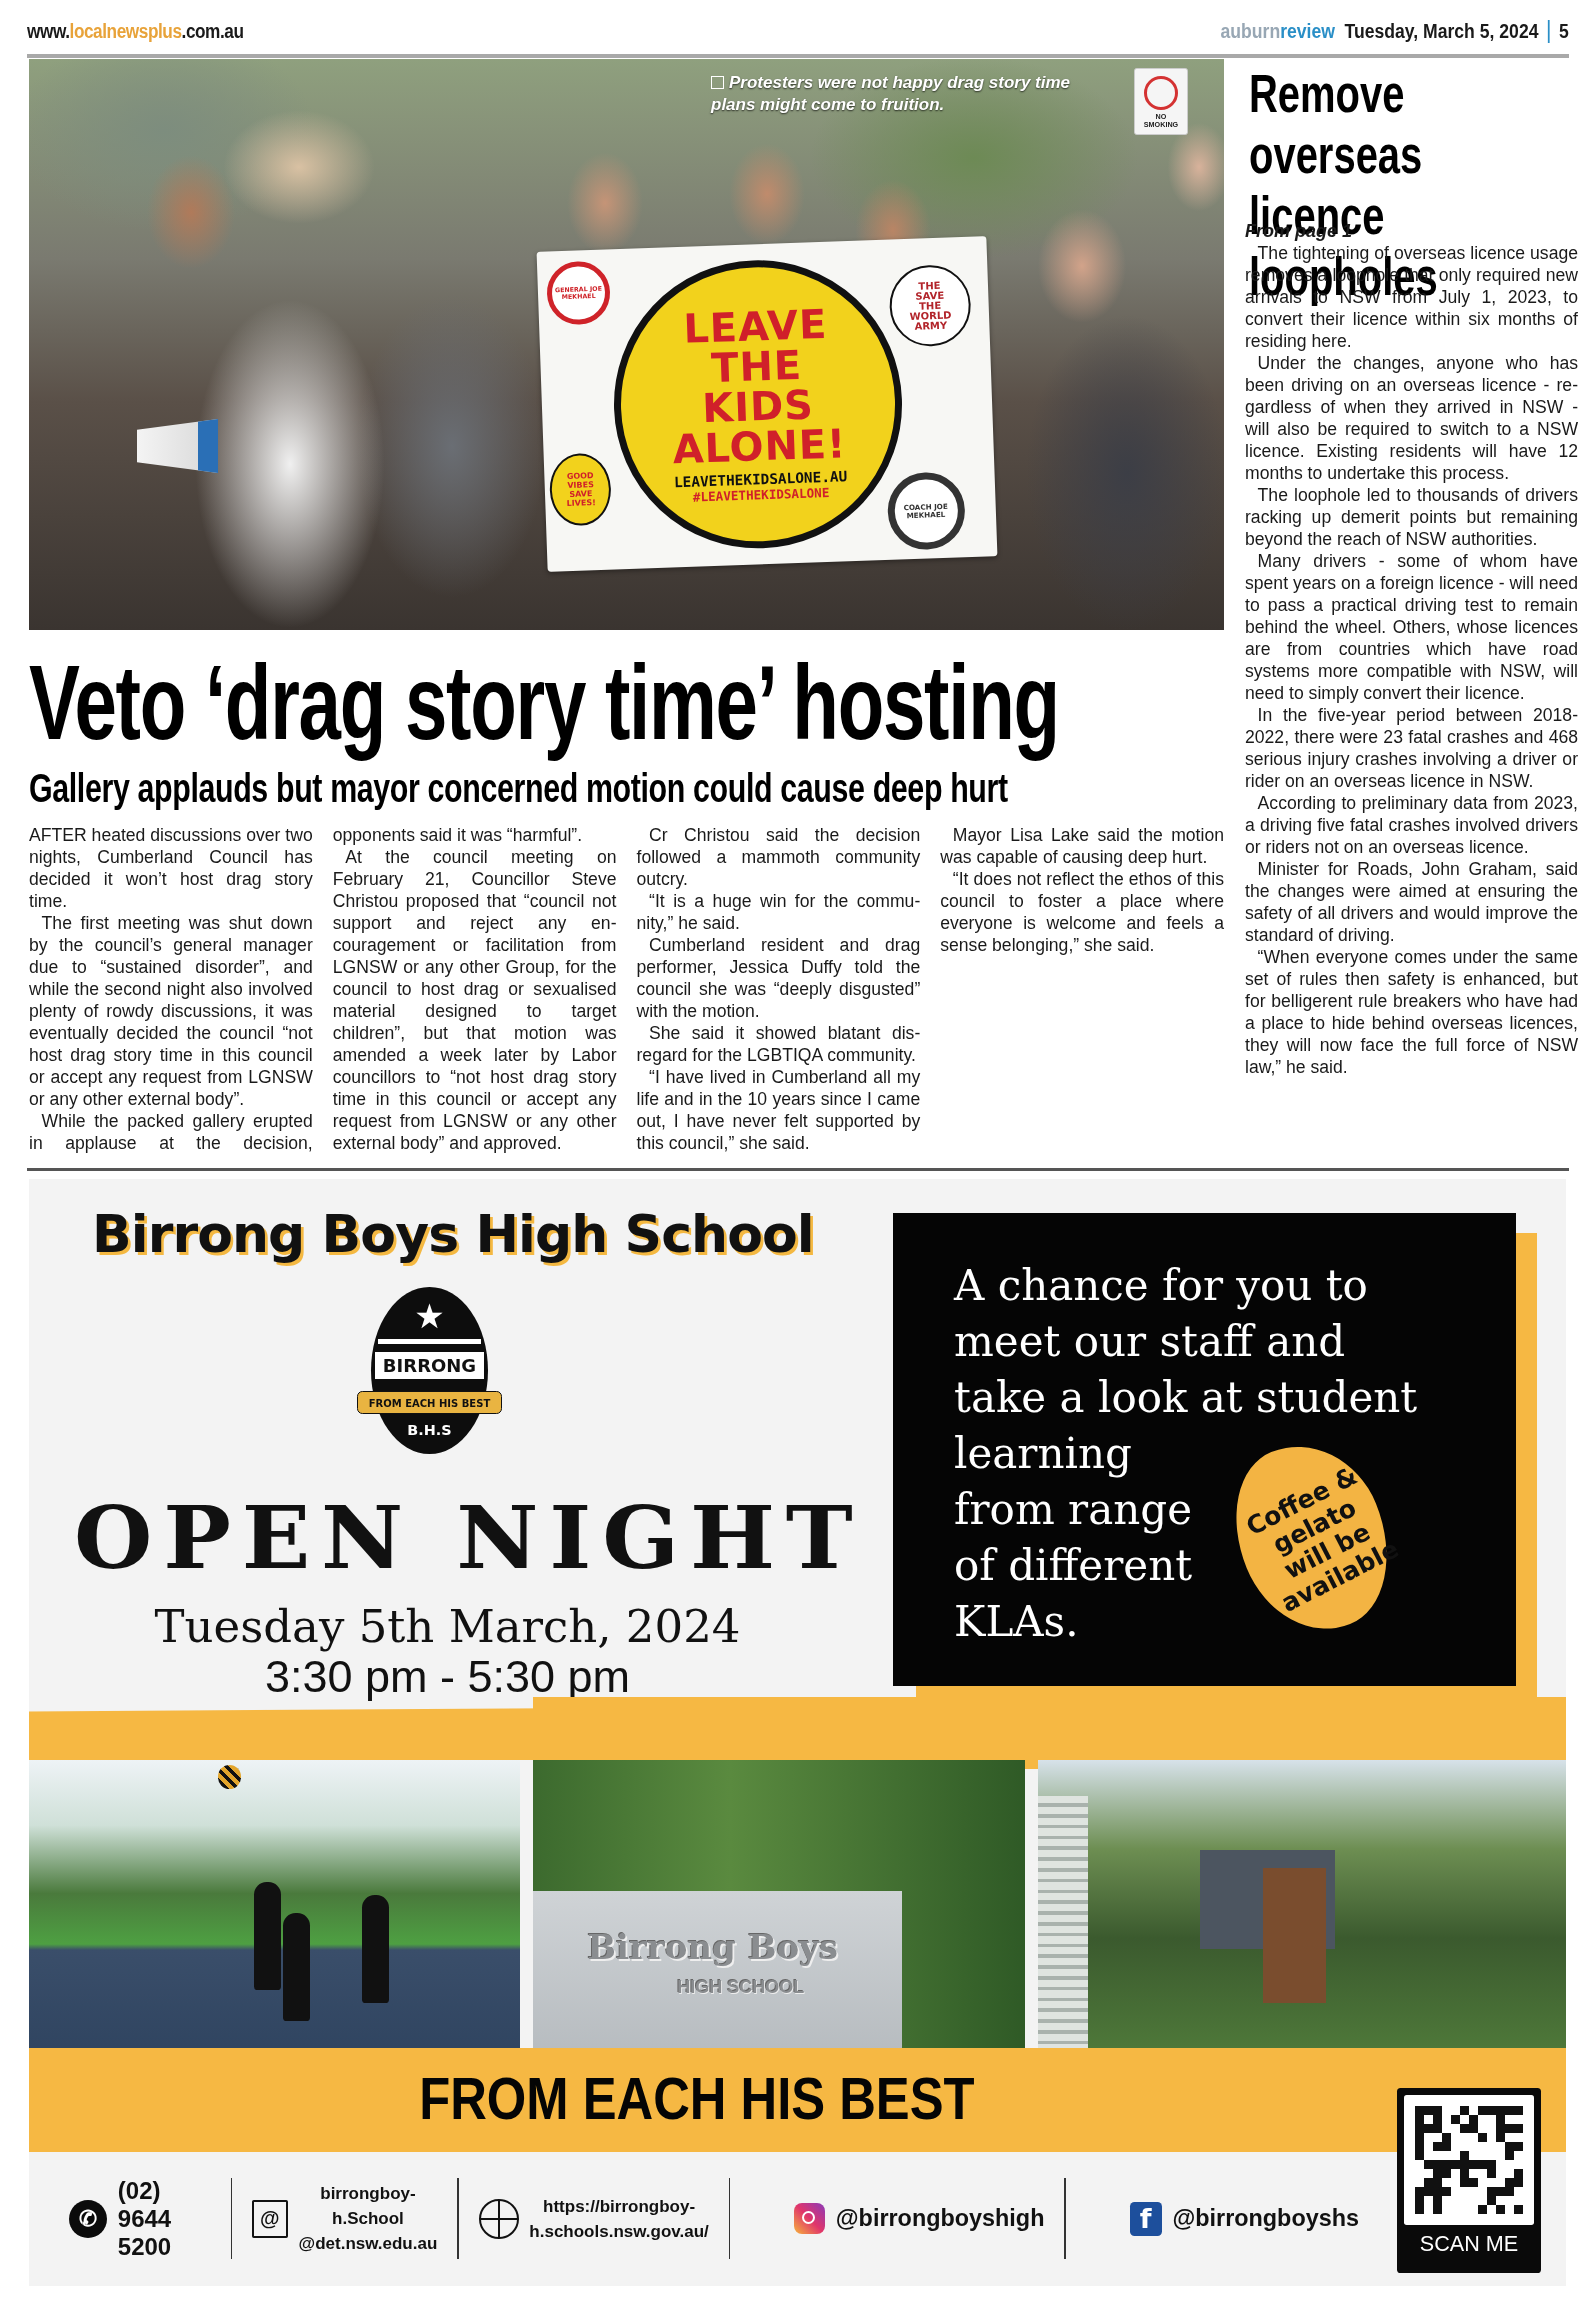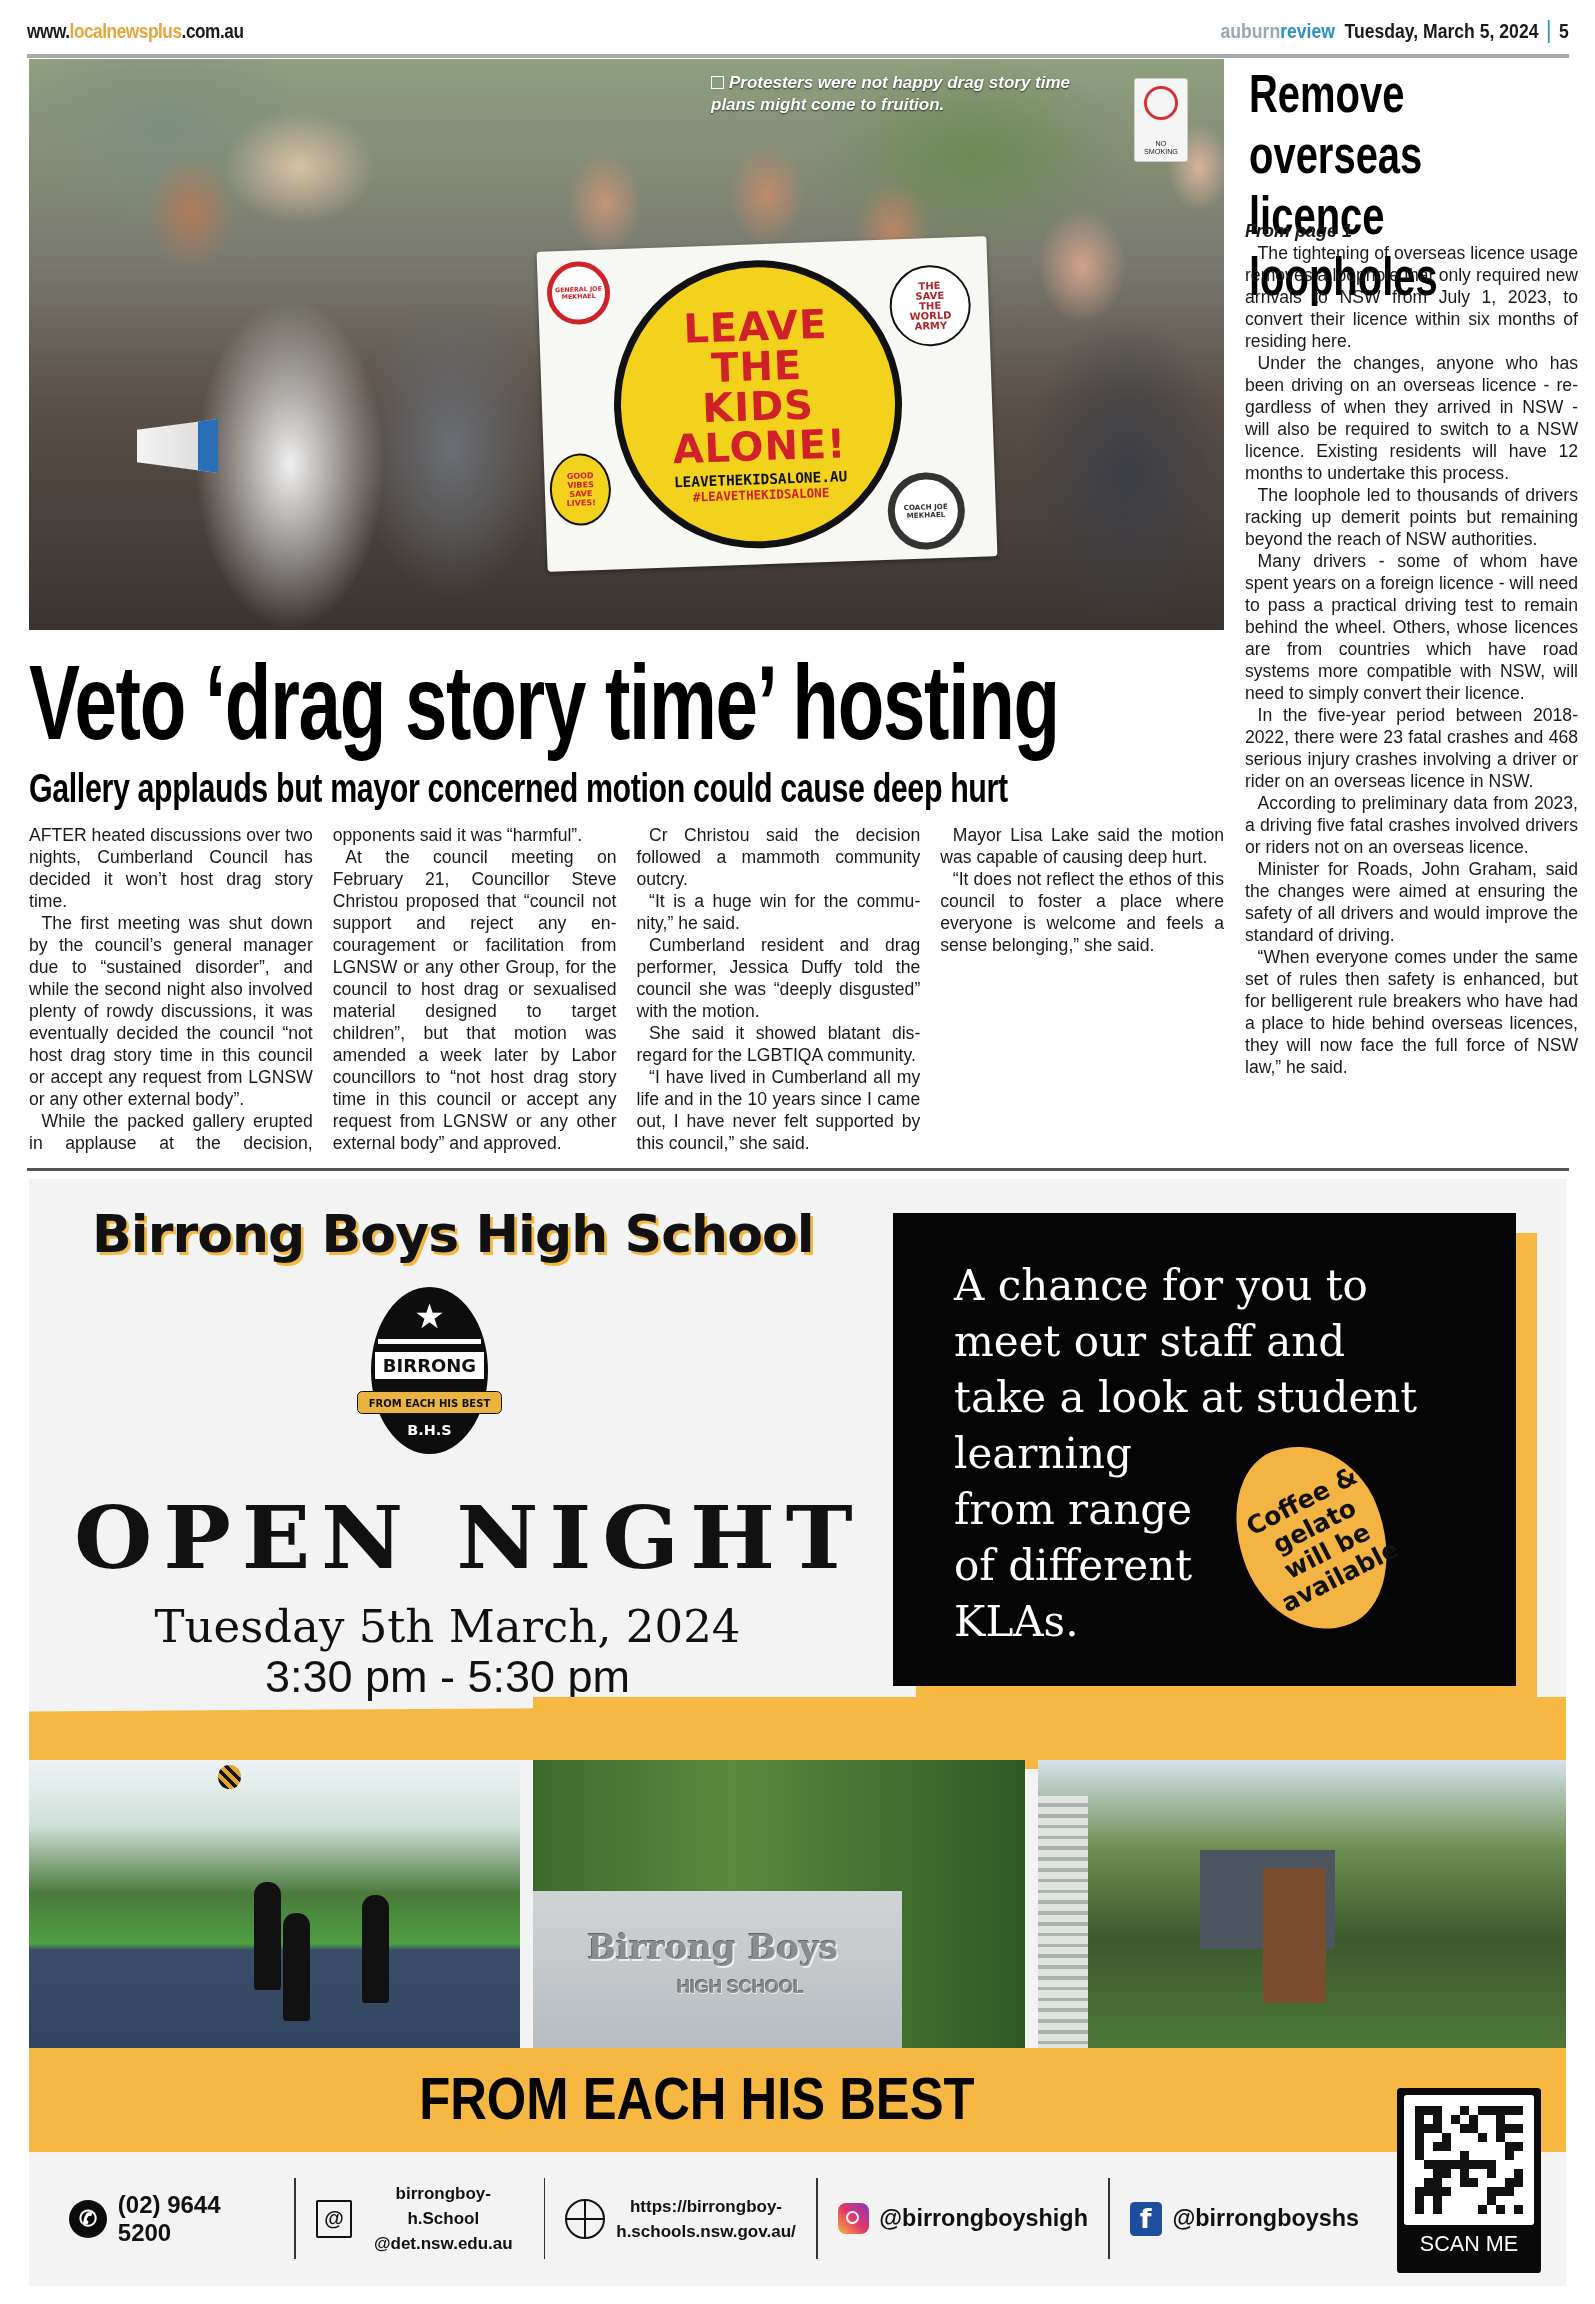--- a/index.html
+++ b/index.html
@@ -39,21 +39,21 @@
   .banner-main { color: #d0202a; font-family: "DejaVu Sans", sans-serif; font-weight: bold; font-size: 40px; line-height: 40px; text-align: center; white-space: pre-line; letter-spacing: 0.9px; }
   .banner-url { margin-top: 5.4px; font-family: "DejaVu Sans Mono", monospace; font-weight: bold; font-size: 14.4px; color: #111; }
   .banner-tag { font-family: "DejaVu Sans Mono", monospace; font-weight: bold; font-size: 12.6px; color: #d0202a; }
   .badge { position: absolute; border-radius: 50%; display: flex; align-items: center; justify-content: center; text-align: center; font-family: "DejaVu Sans", sans-serif; font-weight: bold; white-space: pre-line; }
   .badge-tl { left: 9px; top: 10.8px; width: 63px; height: 63px; border: 5.4px solid #cf2329; color: #cf2329; background: #fff; font-size: 6.3px; line-height: 7.2px; }
   .badge-tr { right: 18px; top: 27px; width: 81px; height: 81px; border: 2.7px solid #111; color: #b2242a; background: #fff; font-size: 10px; line-height: 10px; }
   .badge-bl { left: 5.4px; top: 203px; width: 61px; height: 72px; border: 2.7px solid #111; background: #f2d21c; color: #d0202a; font-size: 8px; line-height: 9px; }
   .badge-br { right: 31.5px; top: 234px; width: 77px; height: 77px; border: 7.2px solid #333; color: #333; background: #fff; font-size: 7.2px; line-height: 8px; }
   .megaphone { position: absolute; left: 108px; top: 360px; width: 81px; height: 54px; background: linear-gradient(90deg, #f4f4f4, #d7d7d7); clip-path: polygon(0 20%, 100% 0, 100% 100%, 0 80%); }
   .megaphone::after { content: ""; position: absolute; right: 0; top: 0; width: 20px; height: 54px; background: #2a6fb6; }
-  .no-smoking { position: absolute; right: 36px; top: 19px; width: 54px; height: 84px; background: #f5f5f5; border: 1.8px solid #ccc; border-radius: 2.7px; }
+  .no-smoking { position: absolute; right: 36px; top: 9px; width: 54px; height: 67px; background: #f5f5f5; border: 1.8px solid #ccc; border-radius: 2.7px; font-weight: bold; }
   .no-smoking .ring { position: absolute; left: 9px; top: 7.2px; width: 34px; height: 34px; border: 3.6px solid #d43232; border-radius: 50%; }
   .no-smoking .lbl { position: absolute; left: 0; right: 0; bottom: 5.4px; font-size: 7.2px; line-height: 8px; text-align: center; white-space: pre-line; color: #222; }
   .caption { position: absolute; left: 711px; top: 72px; width: 387px; color: #fff; font-style: italic; font-weight: bold; font-size: 17px; line-height: 21.6px; text-shadow: 0 0.9px 1.8px rgba(0,0,0,0.7); }
   .caption .box { display: inline-block; width: 12.6px; height: 12.6px; border: 1.8px solid #fff; margin-right: 5.4px; vertical-align: -0.9px; }
 
   .side-headline { position: absolute; left: 1249px; top: 63px; width: 329px; font-family: "Liberation Sans", sans-serif; font-weight: bold; font-size: 54px; line-height: 61px; transform: scaleX(0.74); transform-origin: left top; width: 444px; color: #000; white-space: pre-line; }
   .side-col { position: absolute; left: 1245px; top: 220px; width: 333px; font-size: 17.6px; line-height: 22px; text-align: justify; hyphens: manual; }
   .side-col .from { font-style: italic; font-weight: bold; font-size: 18px; }
   .side-col p { text-indent: 12.6px; }
 
@@ -101,21 +101,21 @@
   .fence { position: absolute; left: 225px; top: 108px; width: 63px; height: 135px; background: #7a4d2e; }
 
   .stripe-bottom { position: absolute; left: 0; top: 869px; width: 1537px; height: 104px; background: #f6b843; }
   .motto-big { position: absolute; left: 0; width: 1537px; top: 889px; text-align: center; padding-right: 234px; padding-left: 0; font-family: "Liberation Sans", sans-serif; font-weight: bold; font-size: 59px; line-height: 63px; color: #050505; transform: scaleX(0.86); }
 
   .contact-bar { position: absolute; left: 0; top: 972px; width: 1350px; height: 135px; display: flex; align-items: center; padding-left: 20px; }
   .contact { display: flex; align-items: center; gap: 10.8px; padding: 0 20px; font-family: "Liberation Sans", sans-serif; font-weight: bold; color: #111; }
   .contact-sep { width: 1.8px; height: 81px; background: #333; }
   .c-phone { font-size: 24px; }
   .c-stack { font-size: 17px; line-height: 25px; text-align: center; white-space: pre-line; }
-  .c-social { font-size: 23.4px; }
+  .c-social { font-size: 23.4px; margin-left: 44px; }
   .ic { display: inline-flex; align-items: center; justify-content: center; flex: none; }
   .ic-phone { width: 38px; height: 38px; border-radius: 50%; background: #0b0b0b; color: #fff; font-size: 21.6px; }
   .ic-mail { width: 36px; height: 38px; border: 2.7px solid #111; border-radius: 1.8px; font-size: 20px; color: #111; }
   .ic-globe { width: 40px; height: 40px; border: 2.7px solid #111; border-radius: 50%; position: relative; background:
       linear-gradient(90deg, transparent 46%, #111 46% 54%, transparent 54%),
       linear-gradient(0deg, transparent 46%, #111 46% 54%, transparent 54%); }
   .ic-insta { width: 31px; height: 31px; border-radius: 8px; background: linear-gradient(45deg, #f7b33b, #e0356b 50%, #8a3ab9); position: relative; }
   .ic-insta::after { content: ""; position: absolute; left: 8px; top: 8px; width: 9px; height: 9px; border: 2.7px solid #fff; border-radius: 50%; }
   .ic-fb { width: 32px; height: 34px; border-radius: 4.5px; background: #1d4f9c; color: #fff; font-size: 27px; font-family: "DejaVu Sans", sans-serif; font-weight: bold; line-height: 34px; }
 

